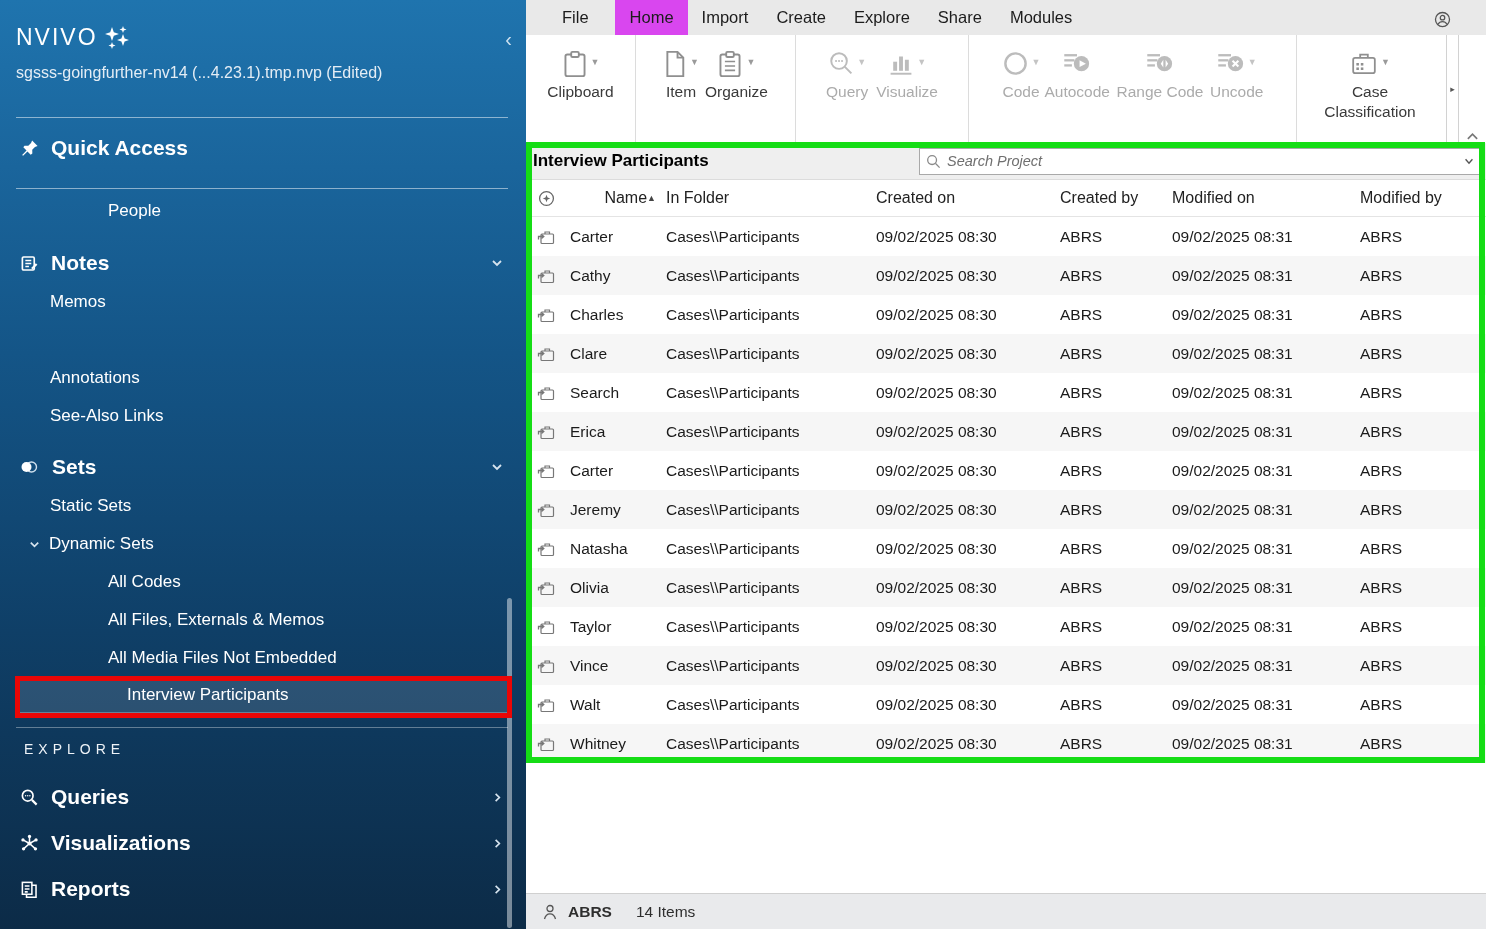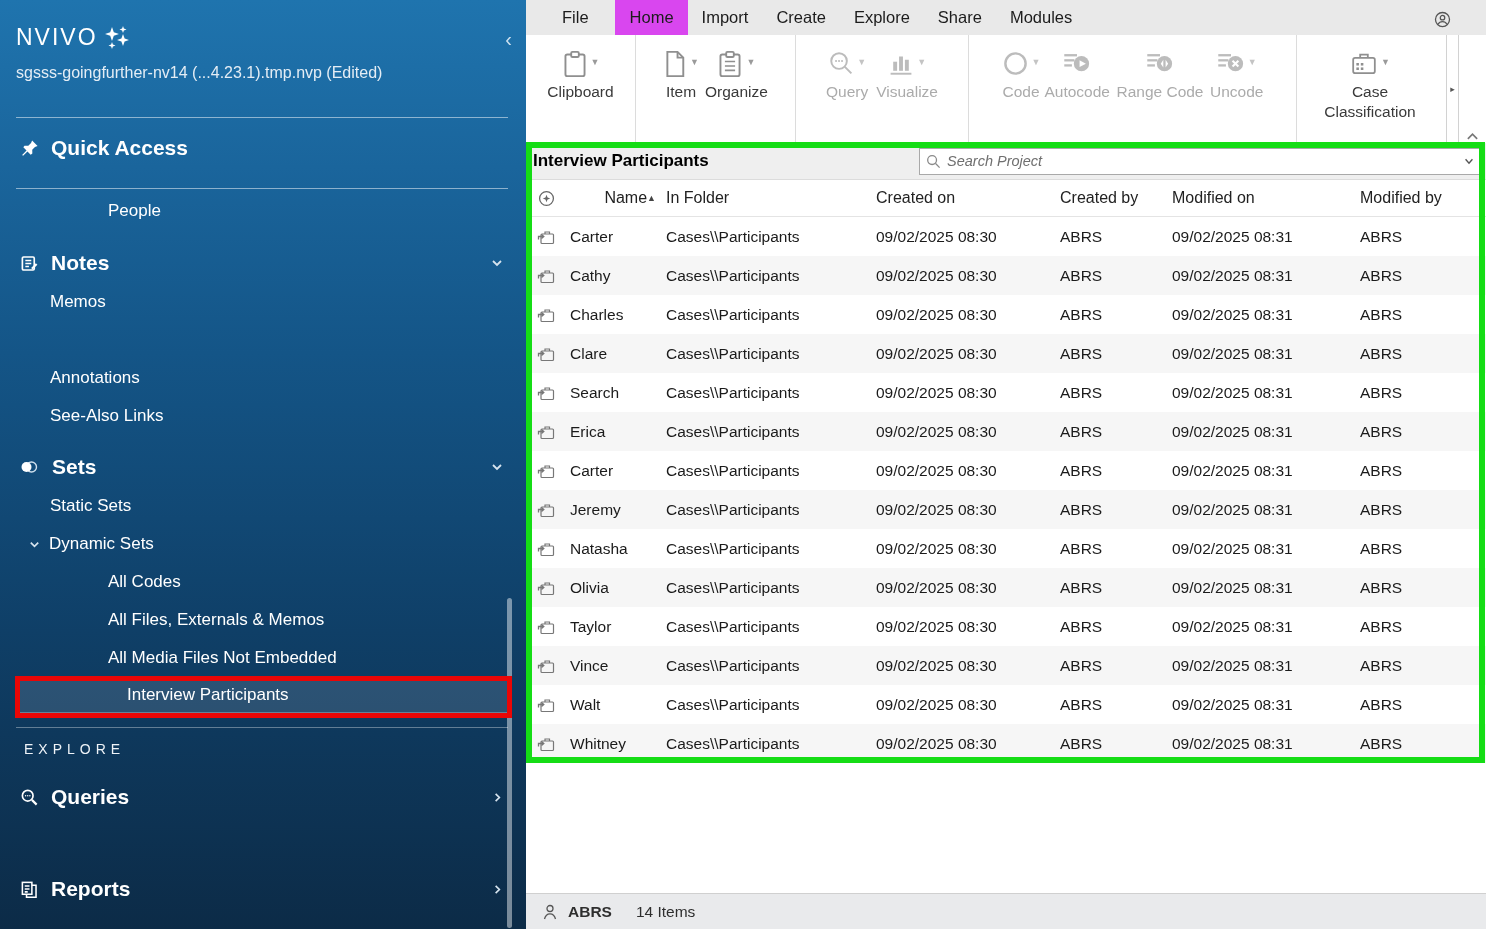--- a/index.html
+++ b/index.html
@@ -211,20 +211,39 @@
           <circle cx="8.3" cy="6.5" r=".6" fill="#fff" stroke="none"></circle>
       </svg>
     </span>
     <span>Queries</span>
     <span class="chev icon">
       <svg width="13" height="13" viewBox="0 0 14 14" fill="none" stroke="#d7e4ef" stroke-width="1.8">
           <path d="M5 3 L9 7 L5 11"></path>
         </svg>
     </span>
   </div>
+  <div class="sb-header" style="top:825px">
+    <span class="icon">
+      <svg width="19" height="19" viewBox="0 0 16 16" stroke="#fff" stroke-width="1.3" fill="#fff">
+        <path d="M8 8 L8 2 M8 8 L13.5 5 M8 8 L13 12.5 M8 8 L3 12.5 M8 8 L2.5 5" fill="none"></path>
+        <circle cx="8" cy="8" r="1.7" stroke="none"></circle>
+          <circle cx="8" cy="2" r="1.4" stroke="none"></circle>
+        <circle cx="13.5" cy="5" r="1.4" stroke="none"></circle>
+          <circle cx="13" cy="12.5" r="1.4" stroke="none"></circle>
+        <circle cx="3" cy="12.5" r="1.4" stroke="none"></circle>
+          <circle cx="2.5" cy="5" r="1.4" stroke="none"></circle>
+      </svg>
+    </span>
+    <span>Visualizations</span>
+    <span class="chev icon">
+      <svg width="13" height="13" viewBox="0 0 14 14" fill="none" stroke="#d7e4ef" stroke-width="1.8">
+          <path d="M5 3 L9 7 L5 11"></path>
+        </svg>
+    </span>
+  </div>
   <div class="sb-header" style="top:871px">
     <span class="icon">
       <svg width="19" height="19" viewBox="0 0 16 16" fill="none" stroke="#fff" stroke-width="1.3">
         <rect x="2" y="2" width="8" height="10"></rect>
         <path d="M10 4.5 H13.5 V14.5 H5.5 V12"></path>
         <path d="M4 5 h4 M4 7.5 h4 M4 10 h2.5"></path>
       </svg>
     </span>
     <span>Reports</span>
     <span class="chev icon">

